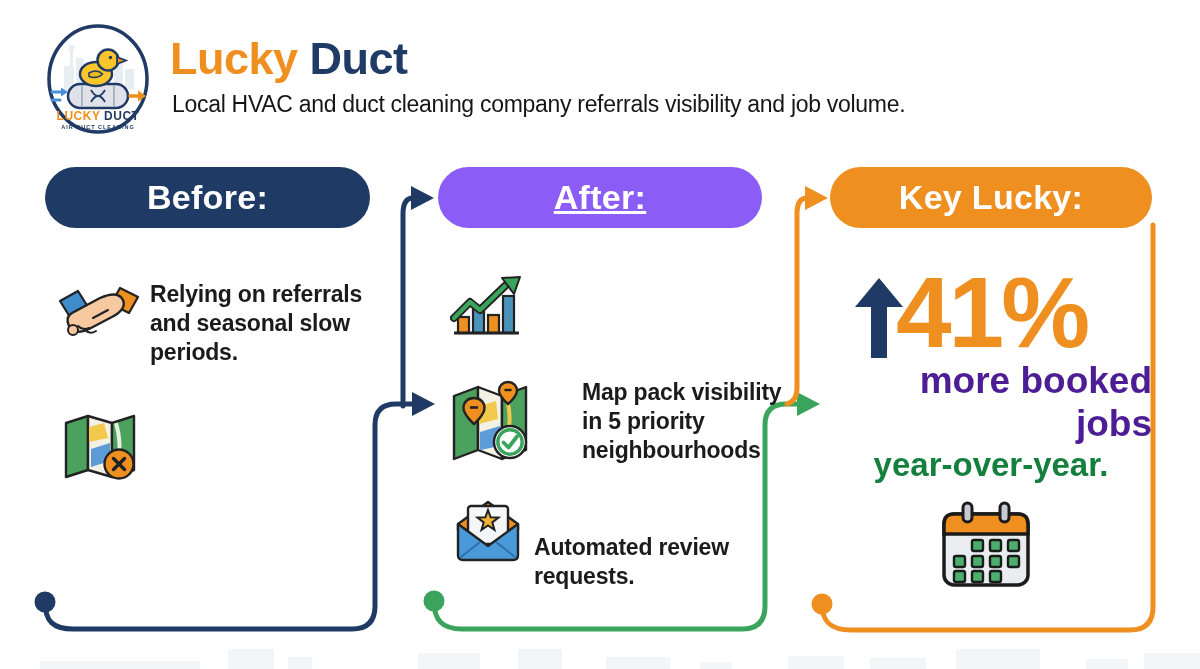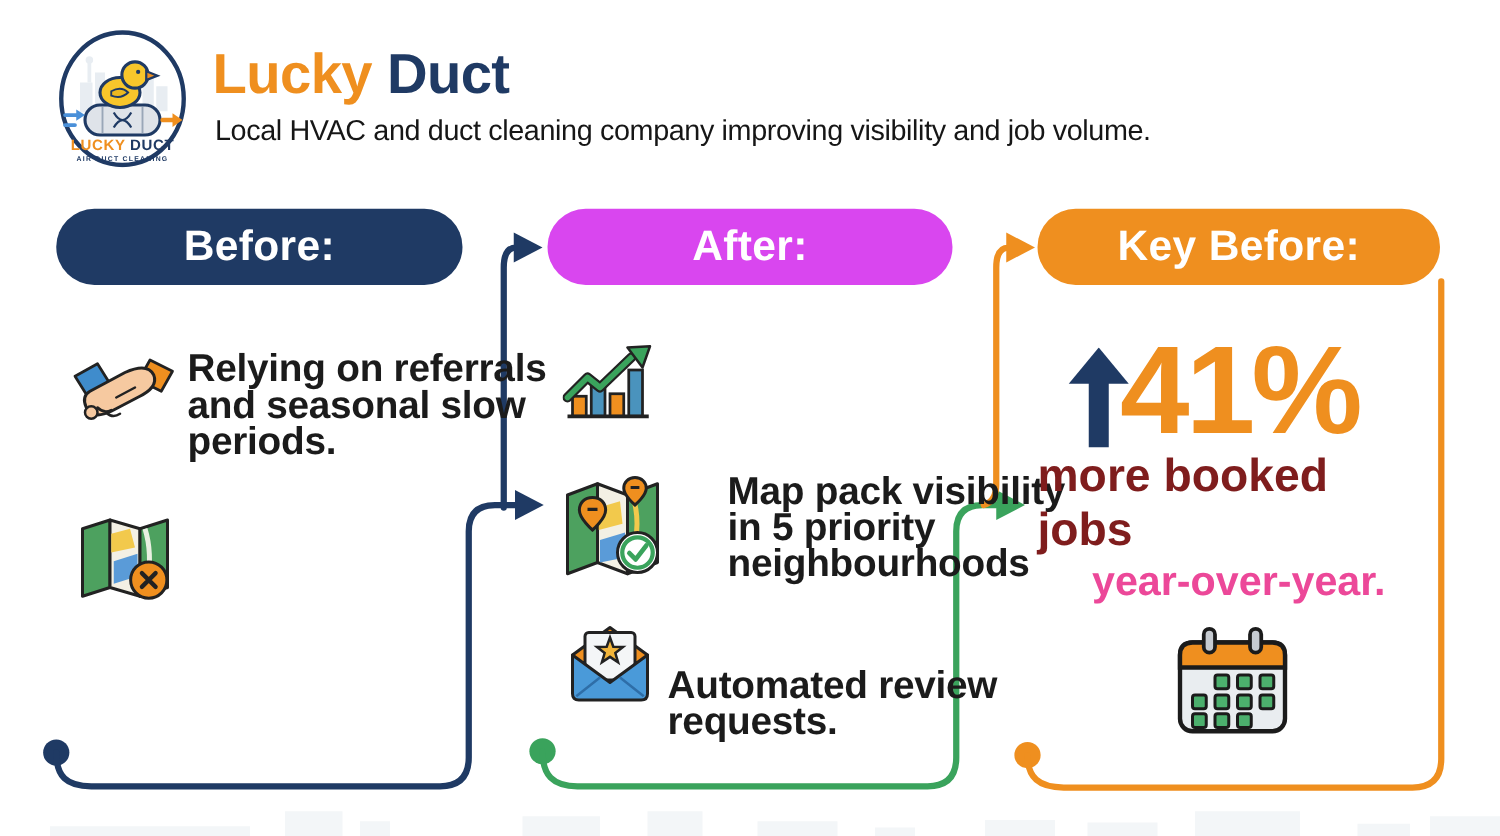--- a/index.html
+++ b/index.html
@@ -11,34 +11,34 @@
   
   .brand-title{left:170px;top:33px;font-size:45px;font-weight:800;letter-spacing:-0.5px;white-space:nowrap;}
   .brand-accent{color:#ef8f1f;}
   .brand-rest{color:#1f3a64;}
   .tagline{left:172px;top:91px;font-size:23px;font-weight:500;color:#161616;letter-spacing:-0.3px;white-space:nowrap;}
 
   
   .pill{height:61px;border-radius:31px;display:flex;align-items:center;justify-content:center;
         color:#ffffff;font-size:34px;font-weight:800;letter-spacing:0.3px;z-index:3;}
   .pill-before{left:45px;top:167px;width:325px;background:#1f3a64;}
-  .pill-after{left:438px;top:167px;width:324px;background:#d946ef;}
+  .pill-after{left:438px;top:167px;width:324px;background:#8b5cf6;text-decoration:underline;}
   .pill-key{left:830px;top:167px;width:322px;background:#ef8f1f;}
 
   
-  .item-text{font-size:31px;line-height:29px;font-weight:600;color:#1b1b1b;
+  .item-text{font-size:23px;line-height:29px;font-weight:600;color:#1b1b1b;
              white-space:pre-line;letter-spacing:-0.2px;z-index:3;}
 
   
   .metric-value{left:896px;top:262px;font-size:100px;line-height:100px;font-weight:800;
                 color:#ef8f1f;letter-spacing:-3px;z-index:3;}
-  .metric-desc{left:830px;top:359px;width:322px;text-align:left;font-size:37px;line-height:43px;
-               font-weight:700;color:#7f1d1d;white-space:pre-line;z-index:3;}
+  .metric-desc{left:830px;top:359px;width:322px;text-align:right;font-size:37px;line-height:43px;
+               font-weight:700;color:#4c1d95;white-space:pre-line;z-index:3;}
   .metric-time{left:830px;top:446px;width:322px;text-align:center;font-size:33px;
-               font-weight:700;color:#ec4899;z-index:3;}
+               font-weight:700;color:#15803d;z-index:3;}
 
   
   .sk{position:absolute;bottom:0;background:#f3f6f8;}
   .z1{z-index:1}.z3{z-index:3}
 </style>
 </head>
 <body>
 
 <div id="stage">
 
@@ -91,25 +91,25 @@
     </g>
     <text x="52" y="96" text-anchor="middle" font-size="12" font-weight="bold" letter-spacing="0.5">
       <tspan fill="#ef8f1f">LUCKY </tspan><tspan fill="#1f3a64">DUCT</tspan>
     </text>
     <text x="52" y="104.5" text-anchor="middle" font-size="5.5" font-weight="bold" letter-spacing="1" fill="#1f3a64">AIR DUCT CLEANING</text>
   </svg>
 
   <div class="abs z3 brand-title">
     <span class="brand-accent">Lucky</span><span class="brand-rest"> Duct</span>
   </div>
-  <div class="abs z3 tagline">Local HVAC and duct cleaning company improving visibility and job volume.</div>
+  <div class="abs z3 tagline">Local HVAC and duct cleaning company referrals visibility and job volume.</div>
 
   <div class="abs pill pill-before">Before:</div>
   <div class="abs pill pill-after">After:</div>
-  <div class="abs pill pill-key">Key Before:</div>
+  <div class="abs pill pill-key">Key Lucky:</div>
 
   <svg class="abs z3" style="left:58px;top:283px;" width="82" height="62" viewBox="0 0 82 62">
     <polygon points="2,18 20,8 30,24 12,34" fill="#3f8ccc" stroke="#222" stroke-width="2.2" stroke-linejoin="round"></polygon>
     <polygon points="80,14 62,5 53,21 71,30" fill="#ef8f1f" stroke="#222" stroke-width="2.2" stroke-linejoin="round"></polygon>
     <path d="M14 30 L42 15 Q60 7 65 17 Q69 27 52 35 L31 46 Q16 53 11 43 Q7 34 14 30 Z" fill="#f6c9a0" stroke="#222" stroke-width="2.4" stroke-linejoin="round"></path>
     <path d="M20 43 Q25 48 31 45 M27 47 Q32 52 38 48 M35 35 L50 27" fill="none" stroke="#222" stroke-width="2" stroke-linecap="round"></path>
     <circle cx="15" cy="47" r="5" fill="#f6c9a0" stroke="#222" stroke-width="2"></circle>
   </svg>
   <div class="abs item-text" style="left:150px;top:280px;">Relying on referrals
 and seasonal slow

